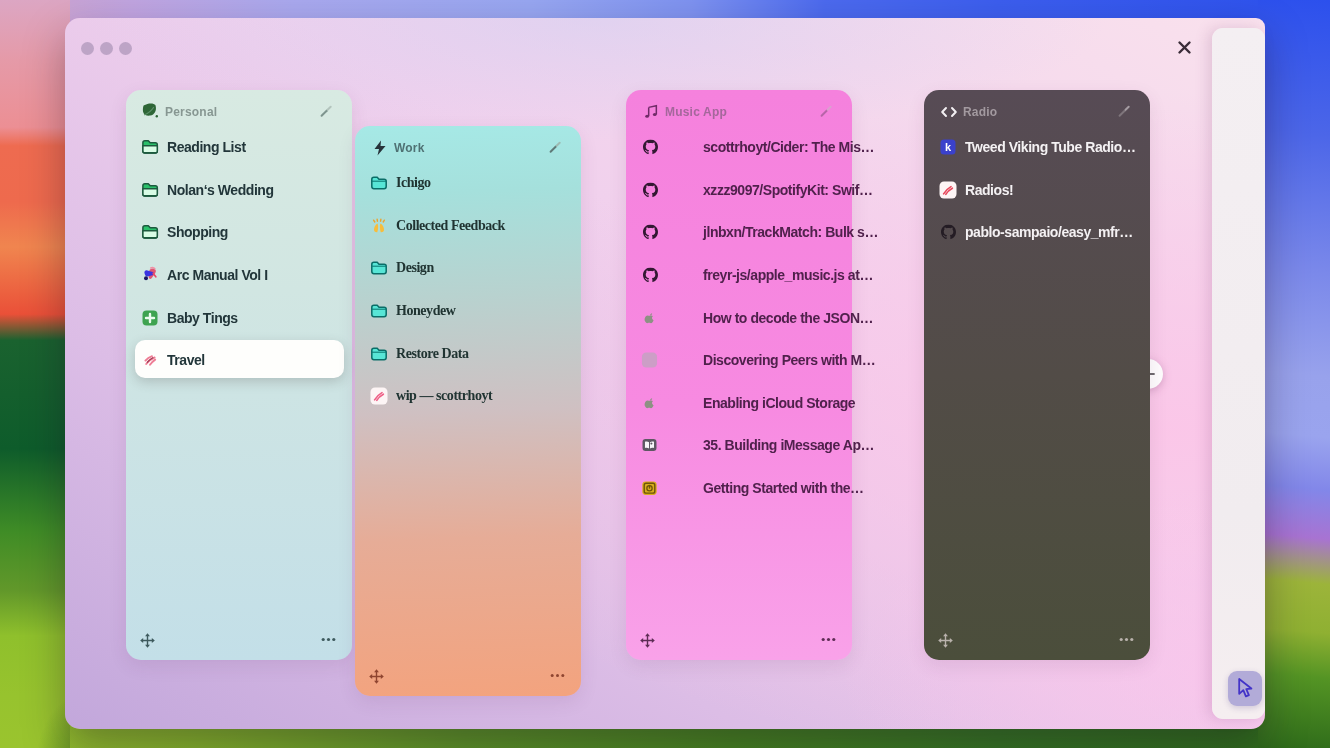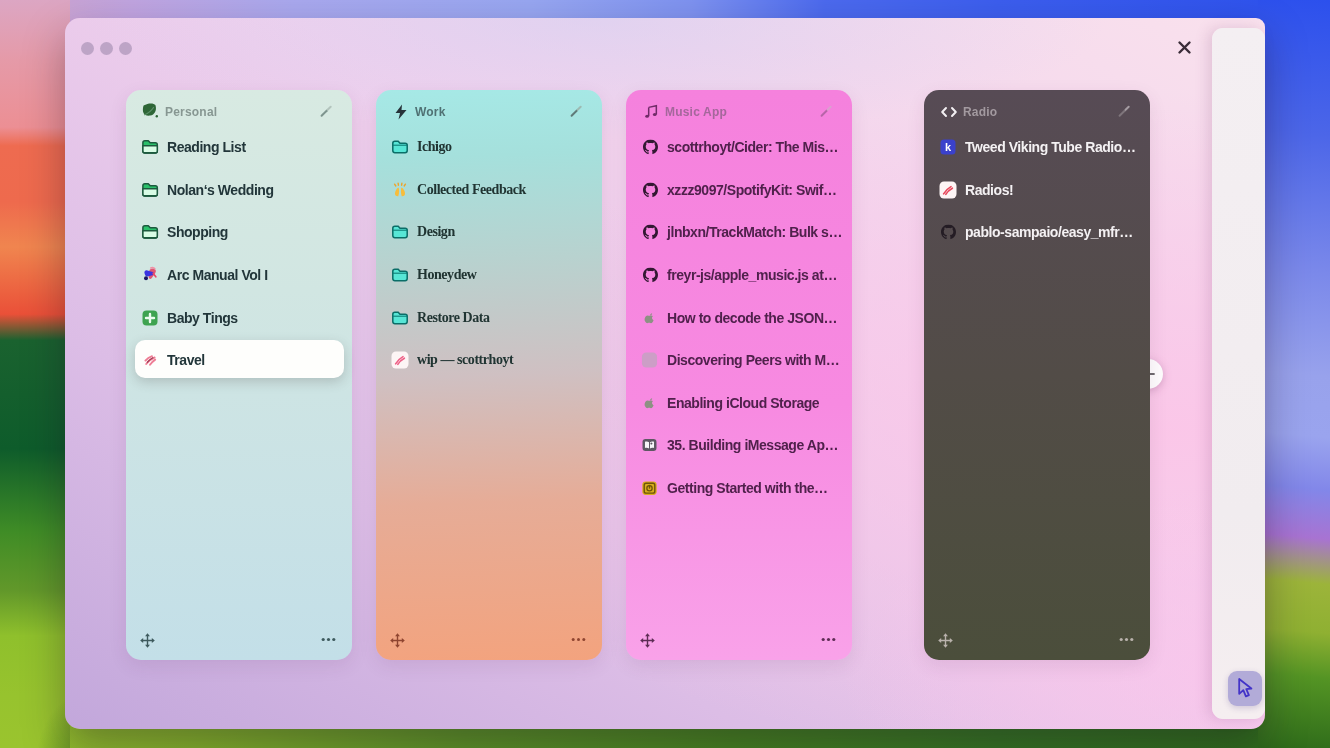--- a/index.html
+++ b/index.html
@@ -43,37 +43,37 @@
   .cursorbtn { position:absolute; left:16px; top:643px; width:34px; height:35px; border-radius:9px;
     background:#b2abd8; box-shadow:0 2px 6px rgba(60,40,120,0.2); }
   .cursorbtn svg { position:absolute; left:8px; top:6px; }
   .plusbtn { position:absolute; left:1133px; top:359px; width:30px; height:30px; border-radius:50%;
     background:#fefcfd; box-shadow:0 2px 8px rgba(150,80,130,0.35); }
   .plusbtn svg { position:absolute; left:7px; top:7px; }
 
   .col { position:absolute; top:90px; width:226px; height:570px; border-radius:15px;
     box-shadow: 0 6px 18px rgba(90,40,90,0.10); }
   .c1 { left:126px;  background:linear-gradient(180deg,#d8eae2 0%, #d1e6e2 35%, #c3dfe8 100%); }
-  .c2 { left:376px;  background:linear-gradient(178deg,#a6e9e6 0%, #a5e0dc 12%, #b8d2cf 30%, #cfc0c2 50%, #e6ac97 72%, #f3a37e 100%); }
+  .c2 { left:355px;  background:linear-gradient(178deg,#a6e9e6 0%, #a5e0dc 12%, #b8d2cf 30%, #cfc0c2 50%, #e6ac97 72%, #f3a37e 100%);margin-top:36px; }
   .c3 { left:626px;  background:linear-gradient(180deg,#f581dd 0%, #f78ae1 55%, #f9a2e9 100%); }
   .c4 { left:924px;  background:linear-gradient(180deg,#574b55 0%, #524c47 50%, #4b4e3b 100%); }
 
   .hdr { position:absolute; left:0; top:9px; width:100%; height:26px; }
   .hdr .hicon { position:absolute; left:16px; top:4px; width:18px; height:18px; }
   .hdr .htitle { position:absolute; left:39px; top:5.5px; font-size:12px; font-weight:bold; letter-spacing:0.2px; }
   .hdr .pencil { position:absolute; right:18px; top:4px; width:16px; height:16px; }
 
   .rows { position:absolute; left:0; top:36px; width:100%; }
   .row { position:relative; height:42.6px; }
   .row .ric { position:absolute; left:15px; top:50%; transform:translateY(-50%); width:18px; height:18px; }
   .row .rtx { position:absolute; left:41px; top:50%; transform:translateY(-50%);
     font-size:14px; font-weight:bold; white-space:nowrap; letter-spacing:-0.45px; }
   .c1 .rtx { color:#22363a; }
   .c2 .rtx { color:#203432;font-family:Liberation Serif, serif; }
-  .c3 .rtx { color:#50214c; }
+  .c3 .rtx { color:#50214c;margin-left:36px; }
   .c4 .rtx { color:#f4f1f3; }
   .hl { position:absolute; left:9px; top:1px; width:209px; height:38px; border-radius:10px;
     background:#fefefc; box-shadow:0 4px 12px rgba(70,60,60,0.22); }
   .row svg, .row .rtx { z-index:1; }
 
   .foot { position:absolute; left:0; bottom:10px; width:100%; height:18px; }
   .foot .move { position:absolute; left:14px; top:1px; width:15px; height:15px; }
   .foot .dots3 { position:absolute; right:16px; top:5px; width:15px; height:5px; }
 </style>
 </head>

